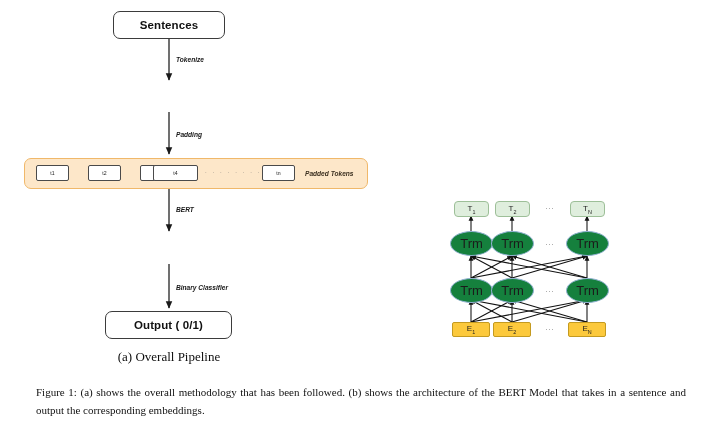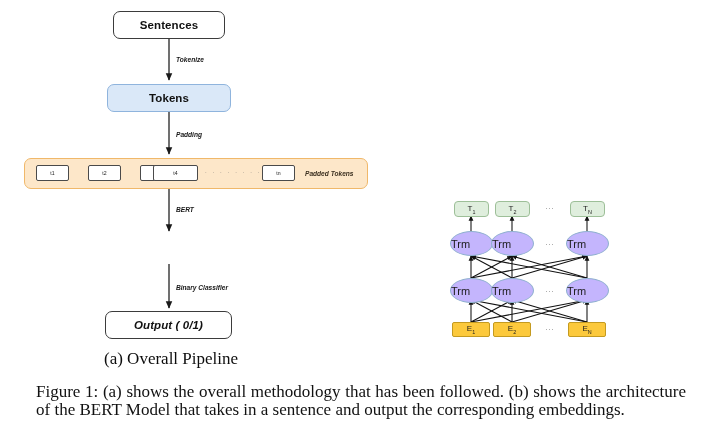--- a/index.html
+++ b/index.html
@@ -107,57 +107,57 @@
     background: #fcc93c;
     border: 1.1px solid #c49a20;
     border-radius: 2px;
     display: flex;
     align-items: center;
     justify-content: center;
     font-size: 8px;
     color: #1d1d1d;
   }
   .trm {
-    background: #c4b5fd;
+    background: #15803d;
     border: 1.1px solid #8fb0cf;
     border-radius: 50%;
     display: flex;
     align-items: center;
-    justify-content: flex-start;
-    font-size: 11px;
+    justify-content: center;
+    font-size: 13px;
     color: #1b1b1b;
   }
   .sub { font-size: 5.4px; vertical-align: sub; }
   .mid-dots {
     position: absolute;
     font-size: 7px;
     letter-spacing: 1px;
     color: #666;
     white-space: nowrap;
     text-align: center;
   }
 
   
   .subcap {
     position: absolute;
     font-family: "Liberation Serif", serif;
-    font-size: 17px;
+    font-size: 13px;
     color: #0d0d0d;
     white-space: nowrap;
     text-align: center;
   }
 
   
   #figure-caption {
     position: absolute;
     left: 36px;
     top: 383px;
     width: 650px;
     font-family: "Liberation Serif", serif;
-    font-size: 17px;
+    font-size: 11px;
     line-height: 18px;
     color: #111111;
     text-align: justify;
   }
 
   svg.overlay {
     position: absolute;
     left: 0; top: 0;
     width: 720px;
     height: 448px;
@@ -216,23 +216,20 @@
       <line x1="587" y1="231" x2="587" y2="216" marker-end="url(#ahs)"></line>
     </g>
   </svg>
 
   <div class="abs node node-white" style="left:113px; top:11px; width:112px; height:28px;">
     <span>Sentences</span>
   </div>
 
   <div class="edge-label" style="left:176px; top:56px;">Tokenize</div>
 
-  <div class="abs node node-blue" style="left:107px; top:84px; width:124px; height:28px;">
-    <span>Tokens</span>
-  </div>
 
   <div class="edge-label" style="left:176px; top:131px;">Padding</div>
 
   <div class="abs pad-band" style="left:24px; top:158px; width:344px; height:31px;">
   </div>
   <div class="abs tok" style="left:36px; top:165px; width:33px; height:16px;">
     <span>t1</span>
   </div>
   <div class="abs tok" style="left:88px; top:165px; width:33px; height:16px;">
     <span>t2</span>
@@ -247,21 +244,21 @@
   <div class="abs tok" style="left:262px; top:165px; width:33px; height:16px;">
     <span>tn</span>
   </div>
   <div class="pad-caption" style="left:305px; top:170px;">Padded Tokens</div>
 
   <div class="edge-label" style="left:176px; top:206px;">BERT</div>
 
 
   <div class="edge-label" style="left:176px; top:284px;">Binary Classifier</div>
 
-  <div class="abs node node-white" style="left:105px; top:311px; width:127px; height:28px;font-style:italic;">
+  <div class="abs node node-white" style="left:105px; top:311px; width:127px; height:28px;">
     <span>Output ( 0/1)</span>
   </div>
 
   <div class="subcap" style="left:104px; top:349px; width:130px;">(a) Overall Pipeline</div>
 
   <div class="abs tcell" style="left:454px; top:201px; width:35px; height:16px;">
     <span><span>T</span><span class="sub">1</span></span>
   </div>
   <div class="abs tcell" style="left:495px; top:201px; width:35px; height:16px;">
     <span><span>T</span><span class="sub">2</span></span>

